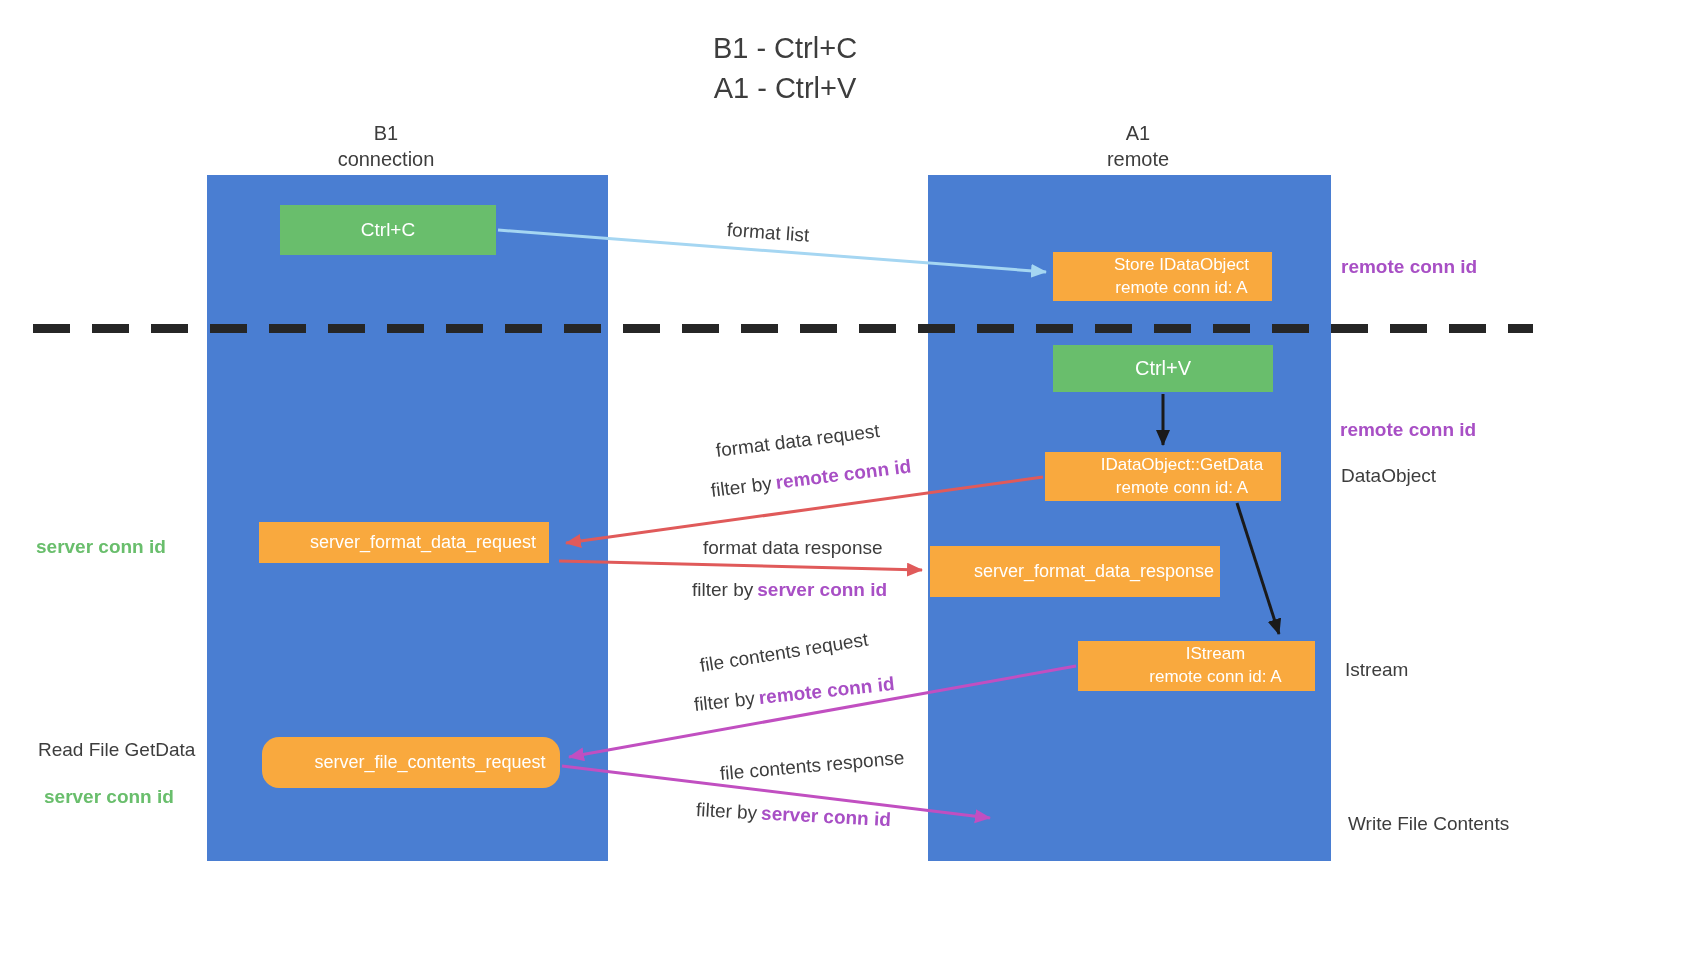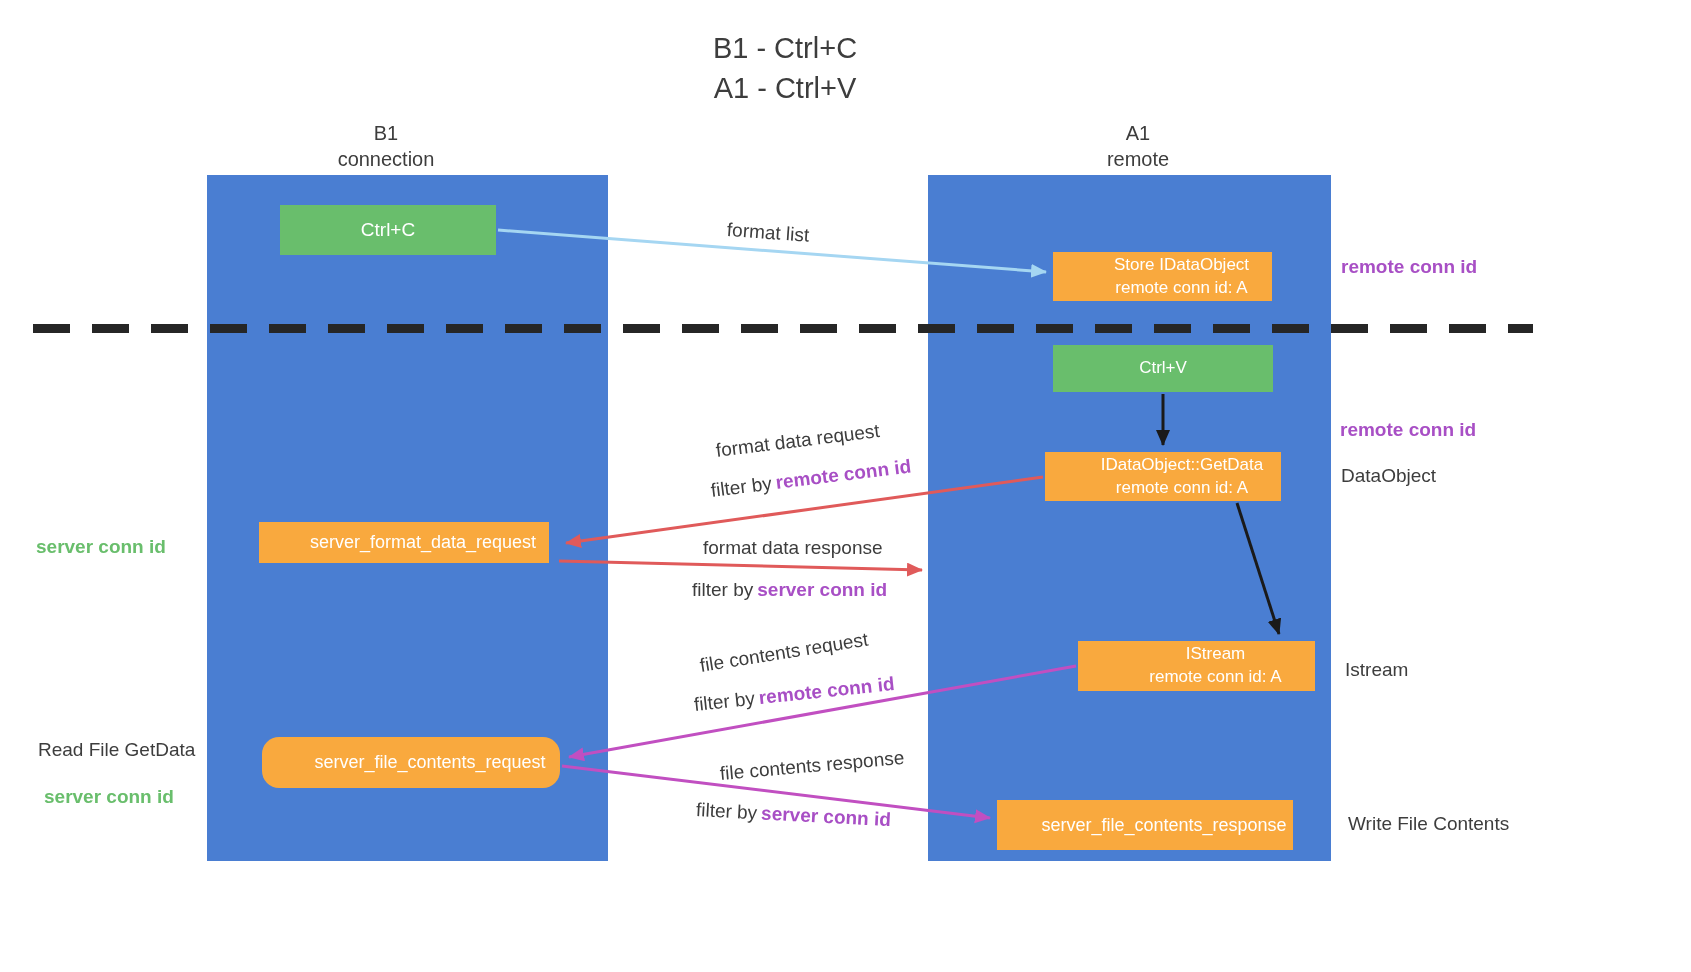--- a/index.html
+++ b/index.html
@@ -54,21 +54,21 @@
     position:absolute; z-index:4;
     display:flex; flex-direction:column; align-items:center; justify-content:center;
     color:#ffffff; text-align:left; font-size:18px; line-height:1.35;
   }
   .node.green  { background:var(--node-green,#69BE6C); }
   .node.orange { background:var(--node-orange,#F9A93E);padding-left:38px; }
   .node .l2 { font-size:17px; }
 
   .n-ctrl-c   { left:280px;  top:205px; width:216px; height:50px; font-size:19px; }
   .n-store    { left:1053px; top:252px; width:219px; height:49px; font-size:17px; }
-  .n-ctrl-v   { left:1053px; top:345px; width:220px; height:47px; font-size:17px; }
+  .n-ctrl-v   { left:1053px; top:345px; width:220px; height:47px; font-size:20px; }
   .n-getdata  { left:1045px; top:452px; width:236px; height:49px; font-size:17px; }
   .n-fmt-req  { left:259px;  top:522px; width:290px; height:41px; }
   .n-fmt-resp { left:930px;  top:546px; width:290px; height:51px; }
   .n-istream  { left:1078px; top:641px; width:237px; height:50px; font-size:17px; }
   .n-file-req { left:262px;  top:737px; width:298px; height:51px;border-radius:17px; }
   .n-file-resp{ left:997px;  top:800px; width:296px; height:50px; }
 
   
   .side-label, .arrow-label {
     position:absolute; z-index:5; white-space:nowrap; font-size:19px; color:#3d3d3d;
@@ -160,33 +160,33 @@
 
   <div class="node orange n-getdata">
     <div>IDataObject::GetData</div>
     <div class="l2">remote conn id: A</div>
   </div>
 
   <div class="node orange n-fmt-req">
     <div>server_format_data_request</div>
   </div>
 
+  <div class="node orange n-fmt-resp">
+    <div>server_format_data_response</div>
+  </div>
 
   <div class="node orange n-istream">
     <div>IStream</div>
     <div class="l2">remote conn id: A</div>
   </div>
 
   <div class="node orange n-file-req">
     <div>server_file_contents_request</div>
   </div>
 
-  <div class="node orange n-file-resp">
-    <div>server_file_contents_response</div>
-  </div>
 
   <div class="side-label bold-purple lb-remote-1">remote conn id</div>
   <div class="side-label bold-purple lb-remote-2">remote conn id</div>
   <div class="side-label lb-dataobj">DataObject</div>
   <div class="side-label lb-istream">Istream</div>
   <div class="side-label lb-write">Write File Contents</div>
 
   <div class="side-label bold-green lb-server-1">server conn id</div>
   <div class="side-label lb-read">Read File GetData</div>
   <div class="side-label bold-green lb-server-2">server conn id</div>

